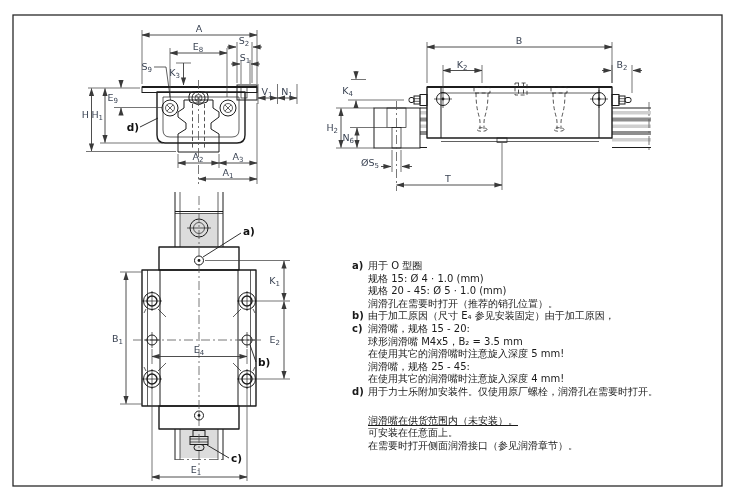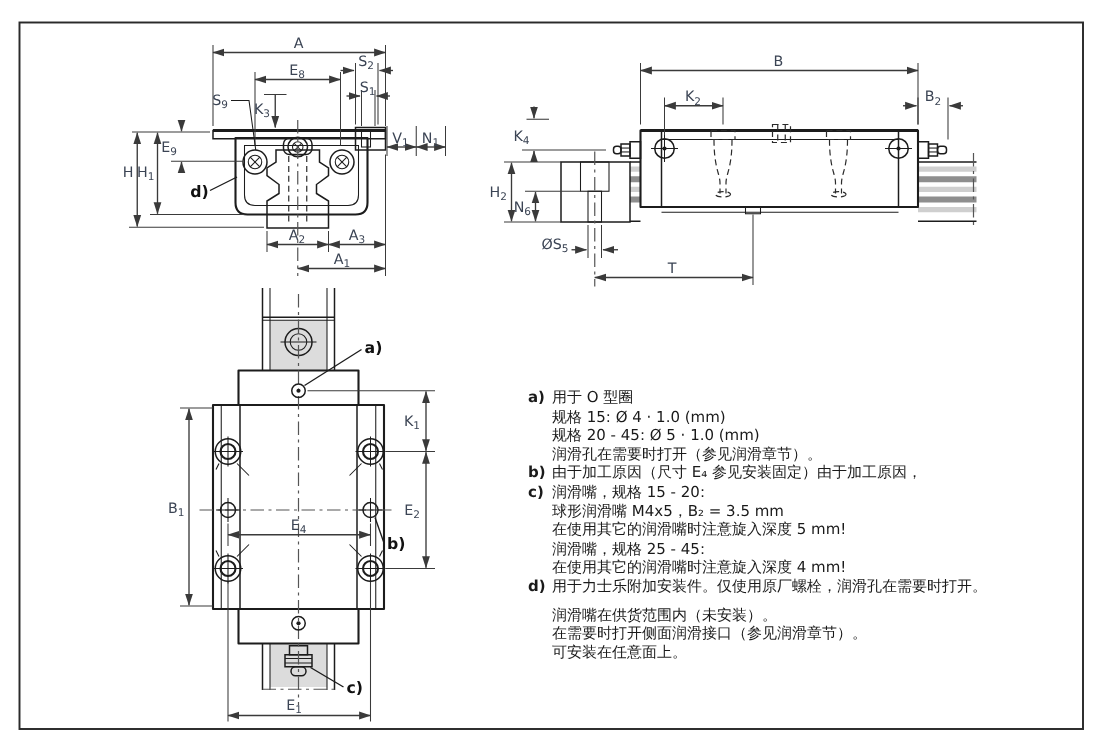--- a/index.html
+++ b/index.html
@@ -16,21 +16,21 @@
   .dl{stroke:#3a3a3a;stroke-width:0.9;fill:none;}
   .xl{stroke:#3a3a3a;stroke-width:0.7;fill:none;}
   .ld{stroke:#1c1c1c;stroke-width:0.9;fill:none;}
   .cl{stroke:#555;stroke-width:0.8;stroke-dasharray:9 3 2 3;fill:none;}
   .dash{stroke:#2b2b2b;stroke-width:0.8;stroke-dasharray:4 2.6;fill:none;}
   .notes{position:absolute;left:352px;top:260px;width:368px;font-size:10px;
          line-height:12.6px;color:#1a1a1a;}
   .nrow{display:flex;}
   .nmark{flex:0 0 16px;font-weight:bold;}
   .ntext{flex:1;}
-  .nfoot{margin-top:6px;}
+  .nfoot{margin-top:16px;text-decoration:underline;}
 </style>
 </head>
 <body>
 
 <div id="page">
 
 <svg width="732" height="495" viewBox="0 0 732 495">
   <defs>
     <marker id="arr" viewBox="0 0 8 6" refX="7.6" refY="3" markerWidth="8" markerHeight="6" orient="auto-start-reverse" markerUnits="userSpaceOnUse">
       <path d="M0,0.4 L8,3 L0,5.6 Z" fill="#3a3a3a"></path>
@@ -407,21 +407,21 @@
   <div class="nrow">
         <span class="nmark"></span>
         <span class="ntext">规格 15: Ø 4 · 1.0 (mm)</span>
       </div>
   <div class="nrow">
         <span class="nmark"></span>
         <span class="ntext">规格 20 - 45: Ø 5 · 1.0 (mm)</span>
       </div>
   <div class="nrow">
         <span class="nmark"></span>
-        <span class="ntext">润滑孔在需要时打开（参见润滑章节）。</span>
+        <span class="ntext">润滑孔在需要时打开（推荐的销孔位置）。</span>
       </div>
   <div class="nrow">
         <span class="nmark">b)</span>
         <span class="ntext">由于加工原因（尺寸 E₄ 参见安装固定）由于加工原因，</span>
       </div>
   <div class="nrow">
         <span class="nmark">c)</span>
         <span class="ntext">润滑嘴，规格 15 - 20:</span>
       </div>
   <div class="nrow">
@@ -443,21 +443,21 @@
   <div class="nrow">
         <span class="nmark">d)</span>
         <span class="ntext">用于力士乐附加安装件。仅使用原厂螺栓，润滑孔在需要时打开。</span>
       </div>
   <div class="nrow nfoot">
         <span class="nmark"></span>
         <span class="ntext">润滑嘴在供货范围内（未安装）。</span>
       </div>
   <div class="nrow">
         <span class="nmark"></span>
+        <span class="ntext">可安装在任意面上。</span>
+      </div>
+  <div class="nrow">
+        <span class="nmark"></span>
         <span class="ntext">在需要时打开侧面润滑接口（参见润滑章节）。</span>
       </div>
-  <div class="nrow">
-        <span class="nmark"></span>
-        <span class="ntext">可安装在任意面上。</span>
-      </div>
 </div>
 
 </div>
 
 </body></html>

